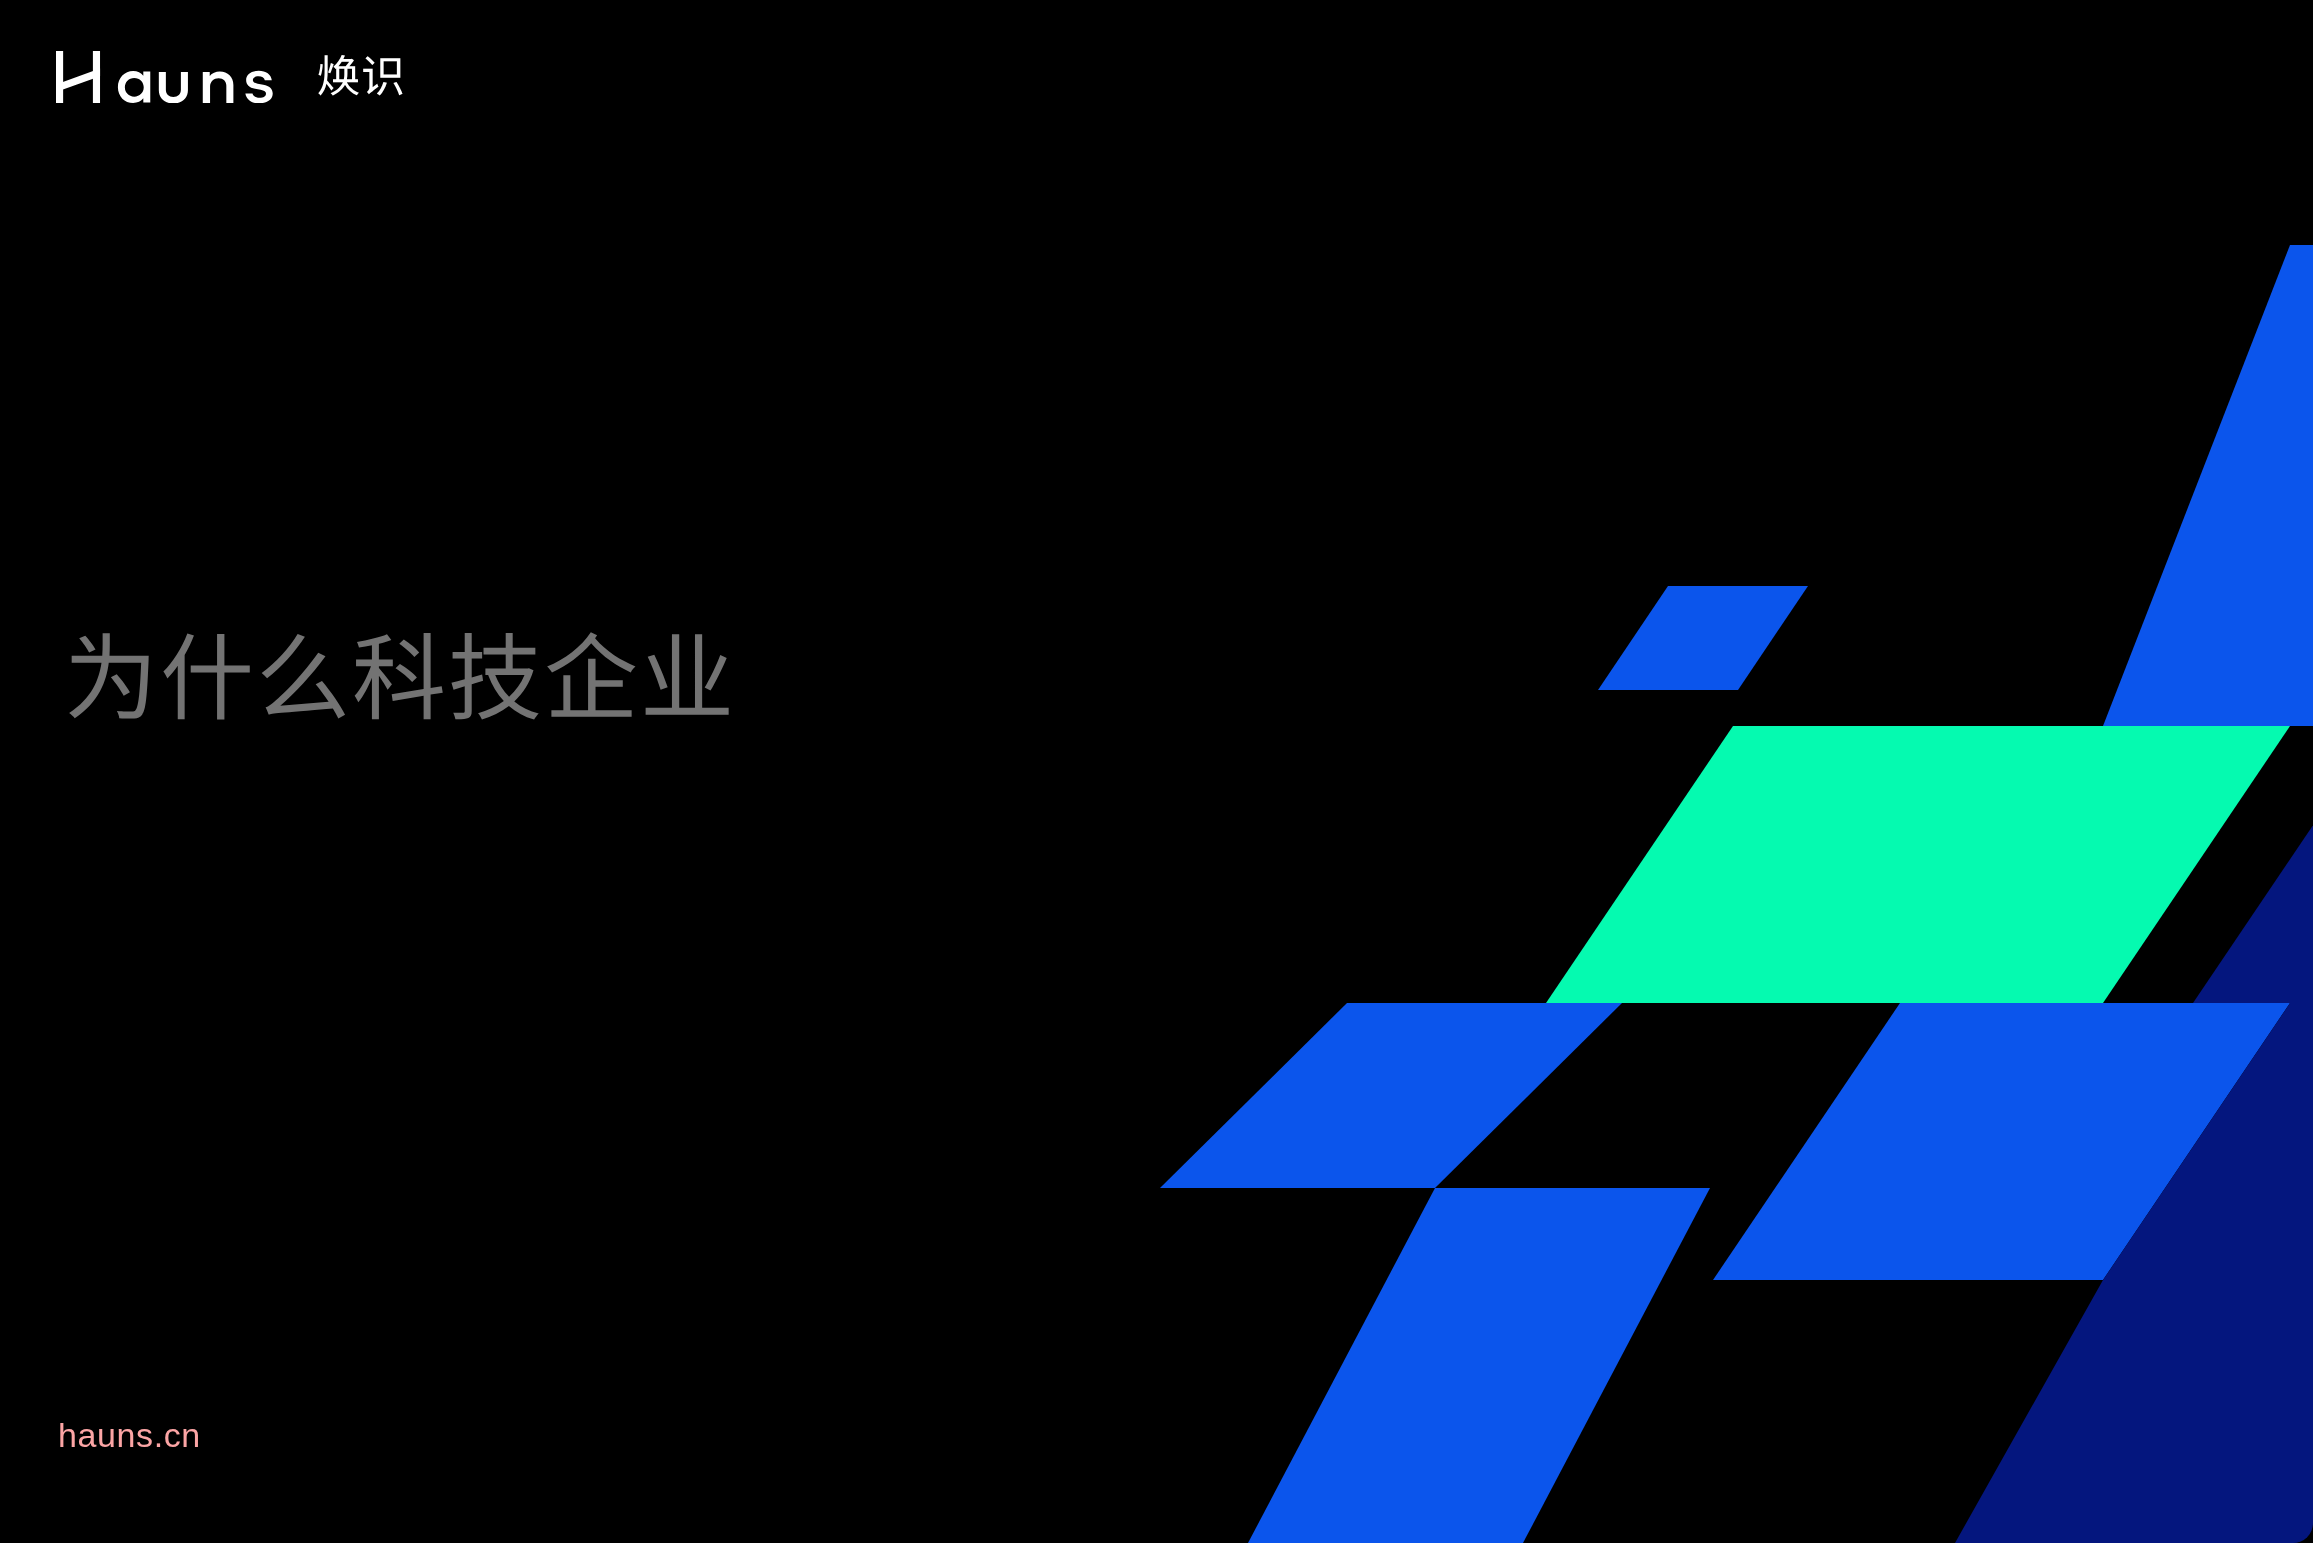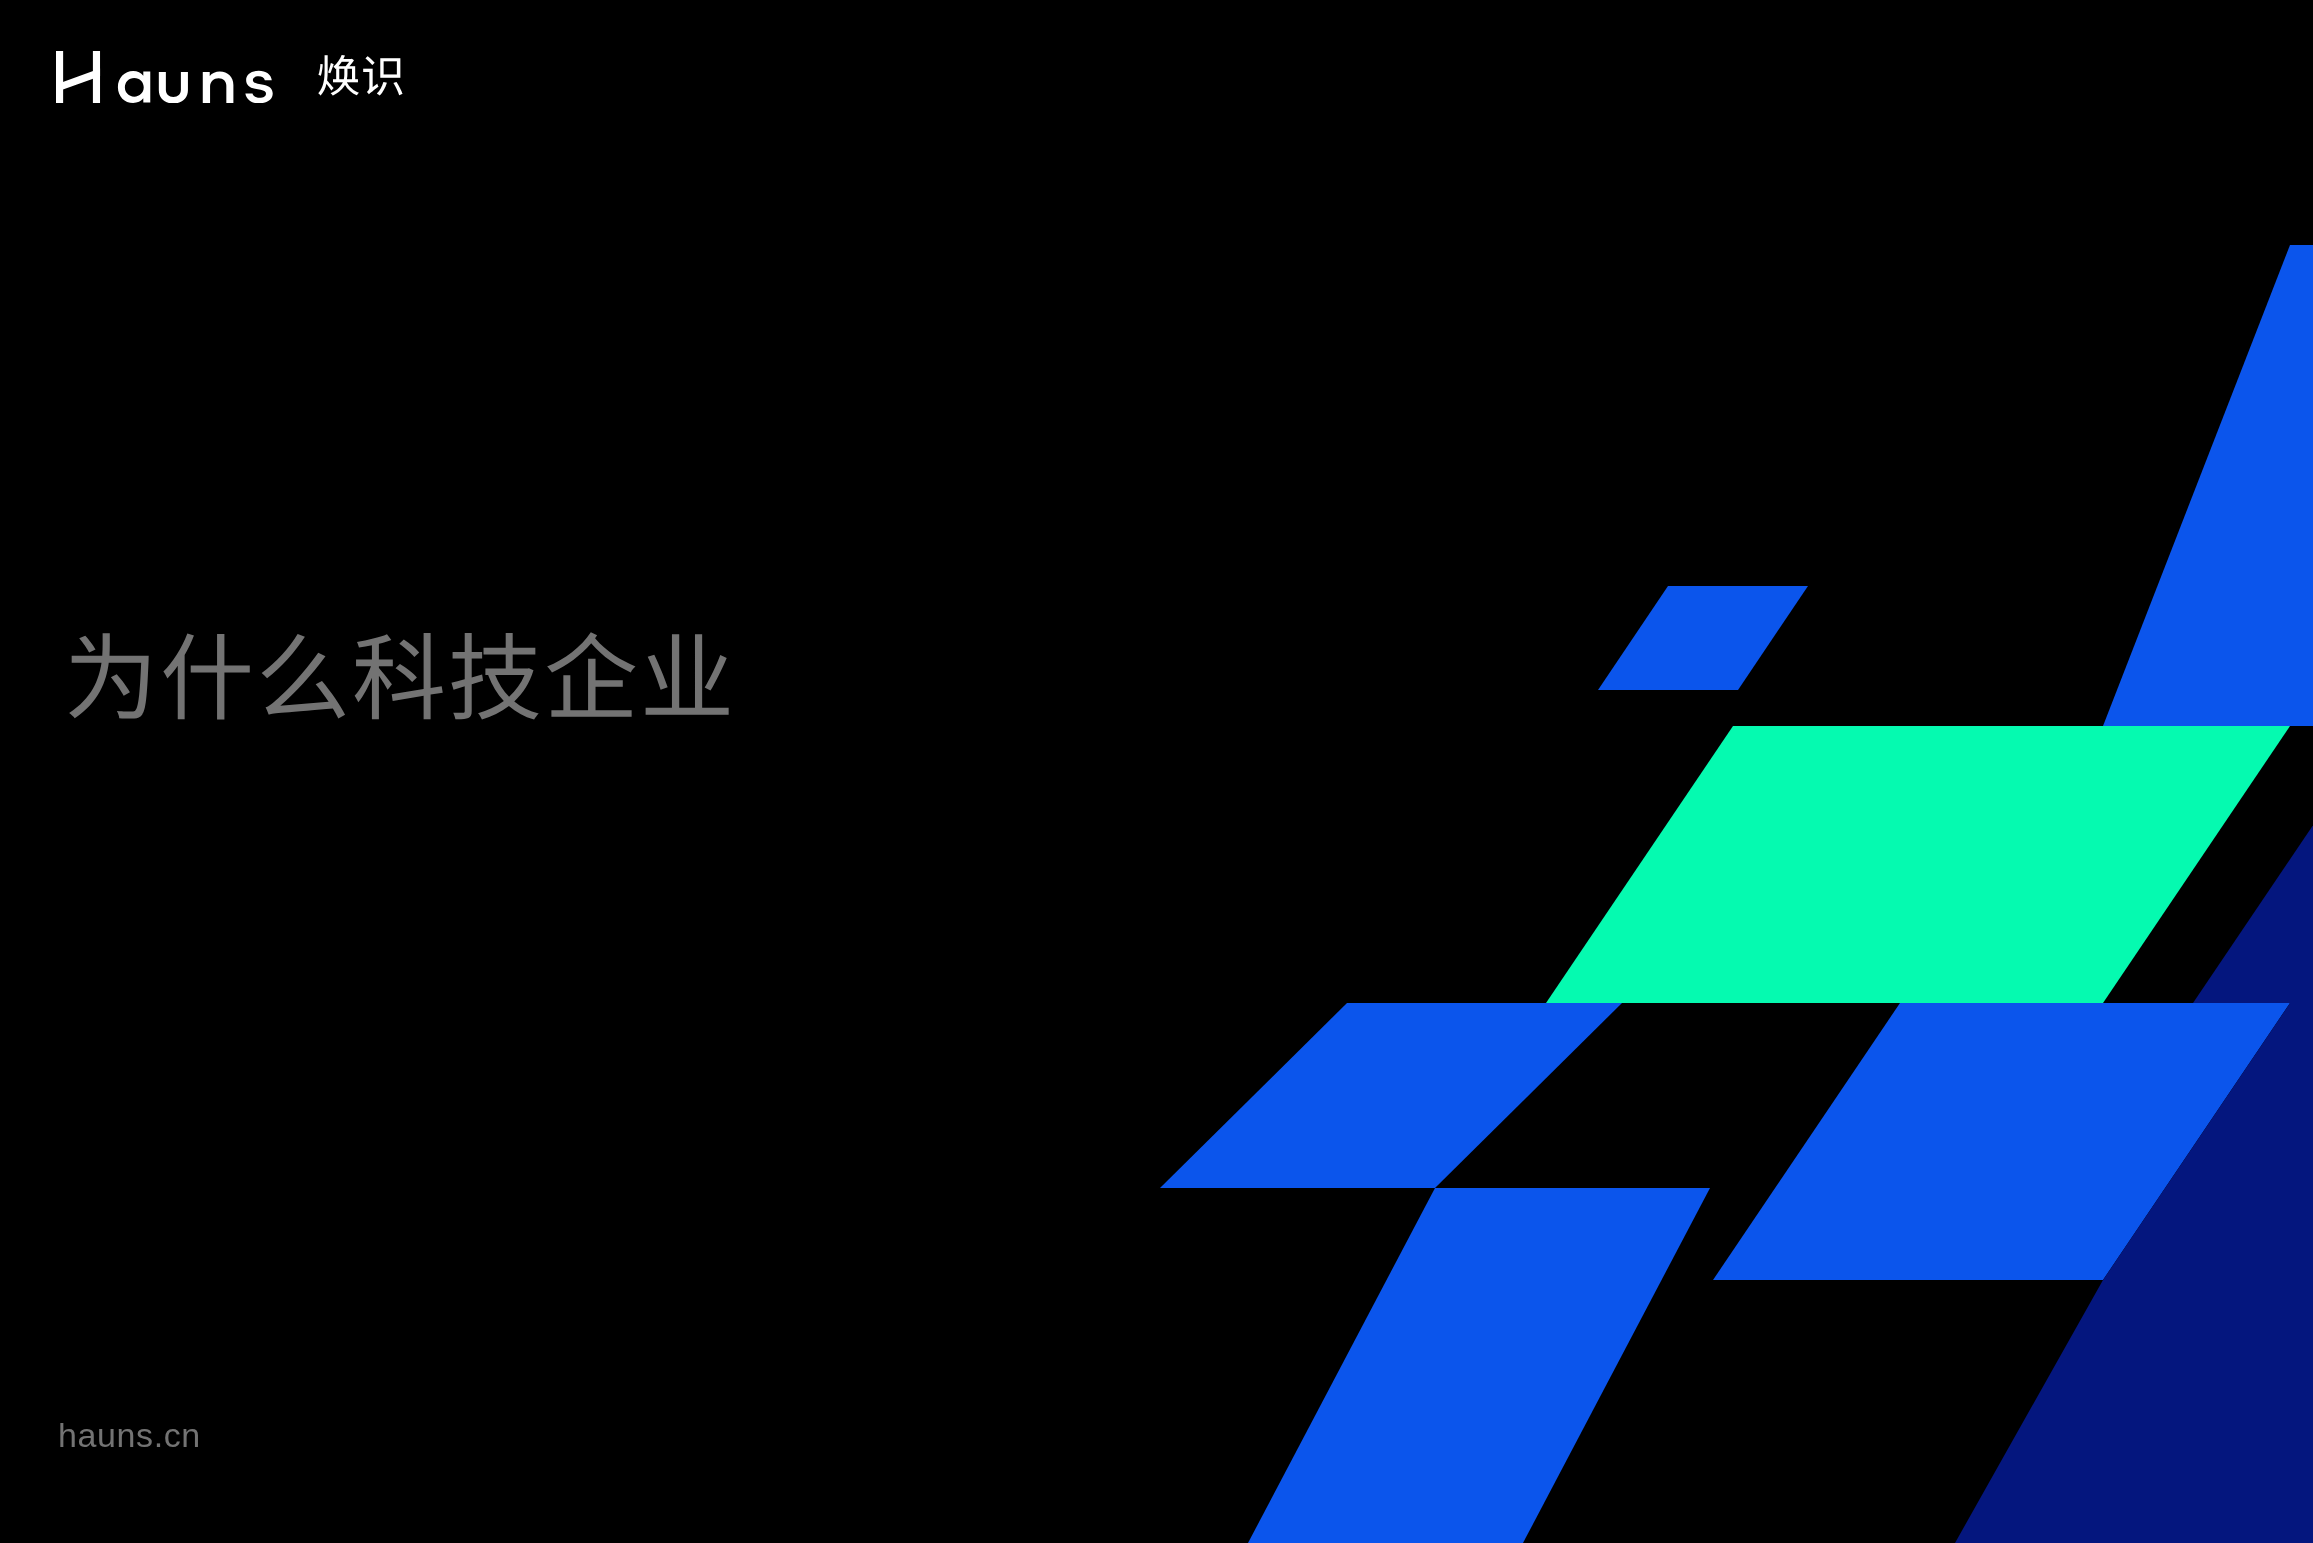--- a/index.html
+++ b/index.html
@@ -11,20 +11,21 @@
   body {
     font-family: "Liberation Sans", "DejaVu Sans", sans-serif;
   }
 
   .stage {
     position: relative;
     width: 2313px;
     height: 1543px;
     background: #000000;
     overflow: hidden;
+    border-radius: 20px;
   }
 
   
   .pattern {
     position: absolute;
     top: 0;
     left: 0;
     width: 2313px;
     height: 1543px;
     overflow: hidden;
@@ -73,21 +74,21 @@
   }
   .headline .hl-line {
     display: block;
   }
 
   
   .footer-url {
     position: absolute;
     left: 58px;
     top: 1418px;
-    color: #737373;
+    color: #fca5a5;
     font-size: 34px;
     line-height: 1;
     font-weight: 400;
     letter-spacing: 0.6px;
   }
 </style>
 </head>
 <body>
 
 <div class="stage">

